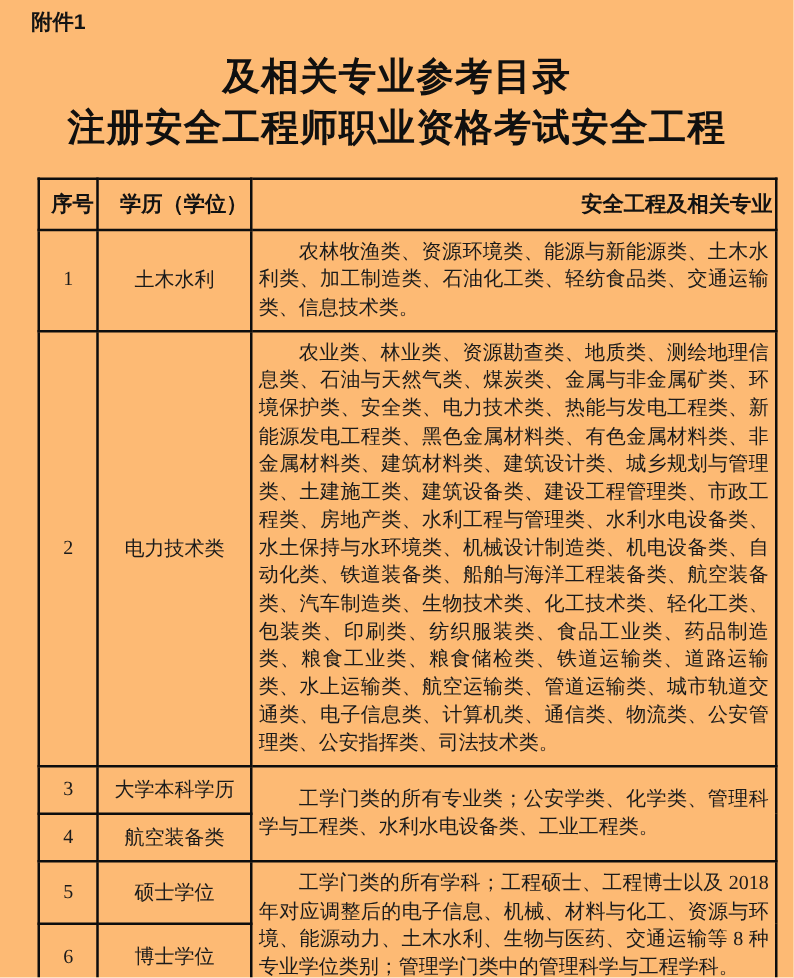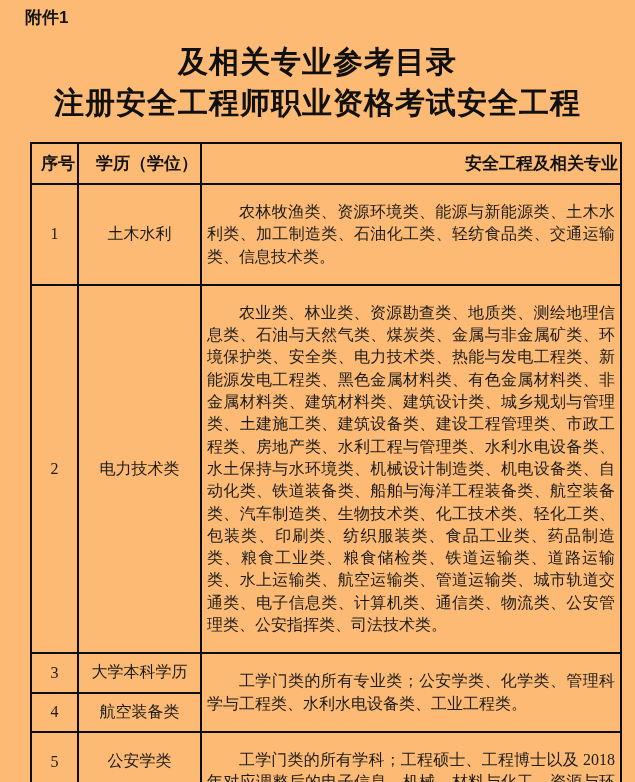--- a/index.html
+++ b/index.html
@@ -55,21 +55,21 @@
   }
   td.cell-no, td.cell-degree {
     text-align: center;
     font-size: 16px;
     padding: 0 2px;
     color: #1b1b1b;
   }
   td.cell-majors {
     font-size: 16px;
     line-height: 22.3px;
-    padding: 16px 5px;
+    padding: 6px 5px;
     text-align: justify;
     color: #1b1b1b;
   }
   td.cell-majors .majors-text { text-indent: 2em; }
   tr.r-h1 { height: 80px; }
   tr.r-h2 { height: 312px; }
   tr.r-h3 { height: 38px; }
   tr.r-h4 { height: 38px; }
   tr.r-h5 { height: 49px; }
   tr.r-h6 { height: 53px; }
@@ -120,21 +120,21 @@
         <td class="cell-majors" rowspan="2">
           <div class="majors-text">工学门类的所有专业类；公安学类、化学类、管理科学与工程类、水利水电设备类、工业工程类。</div>
         </td>
       </tr>
       <tr class="r-h4">
         <td class="cell-no">4</td>
         <td class="cell-degree">航空装备类</td>
       </tr>
       <tr class="r-h5">
         <td class="cell-no">5</td>
-        <td class="cell-degree">公安学类</td>
+        <td class="cell-degree">硕士学位</td>
         <td class="cell-majors" rowspan="2">
           <div class="majors-text">工学门类的所有学科；工程硕士、工程博士以及 2018 年对应调整后的电子信息、机械、材料与化工、资源与环境、能源动力、土木水利、生物与医药、交通运输等 8 种专业学位类别；管理学门类中的管理科学与工程学科。</div>
         </td>
       </tr>
       <tr class="r-h6">
         <td class="cell-no">6</td>
         <td class="cell-degree">博士学位</td>
       </tr>
     </tbody>
   </table>

